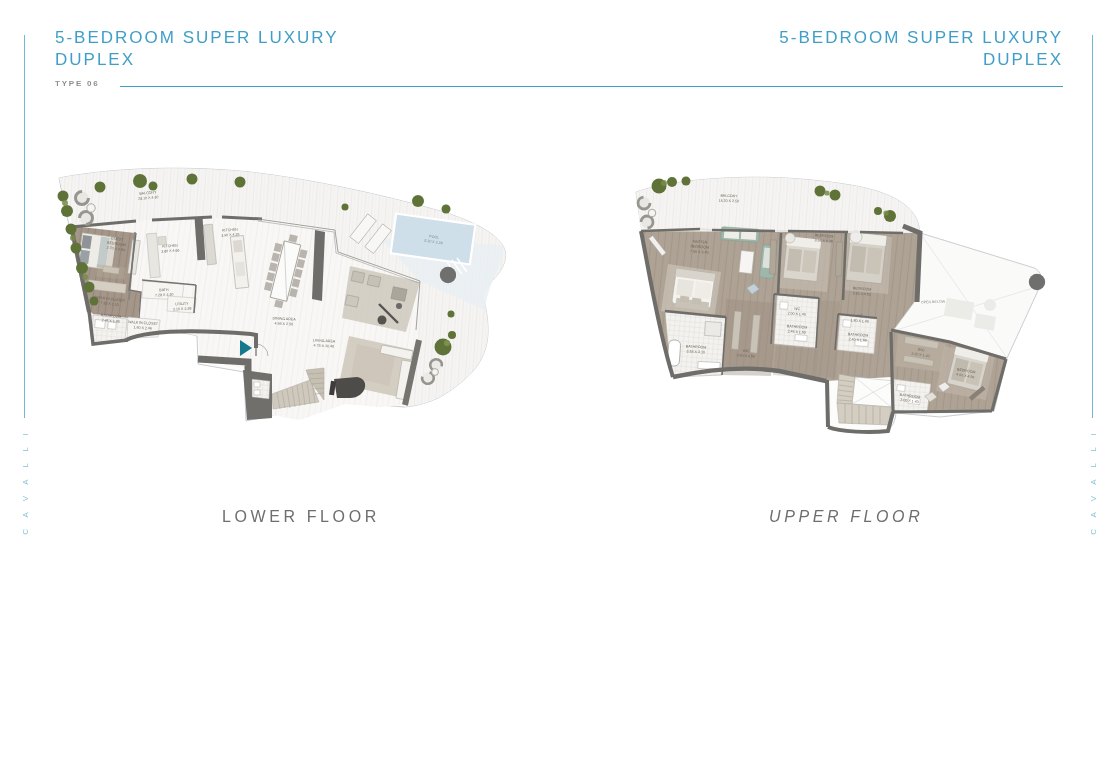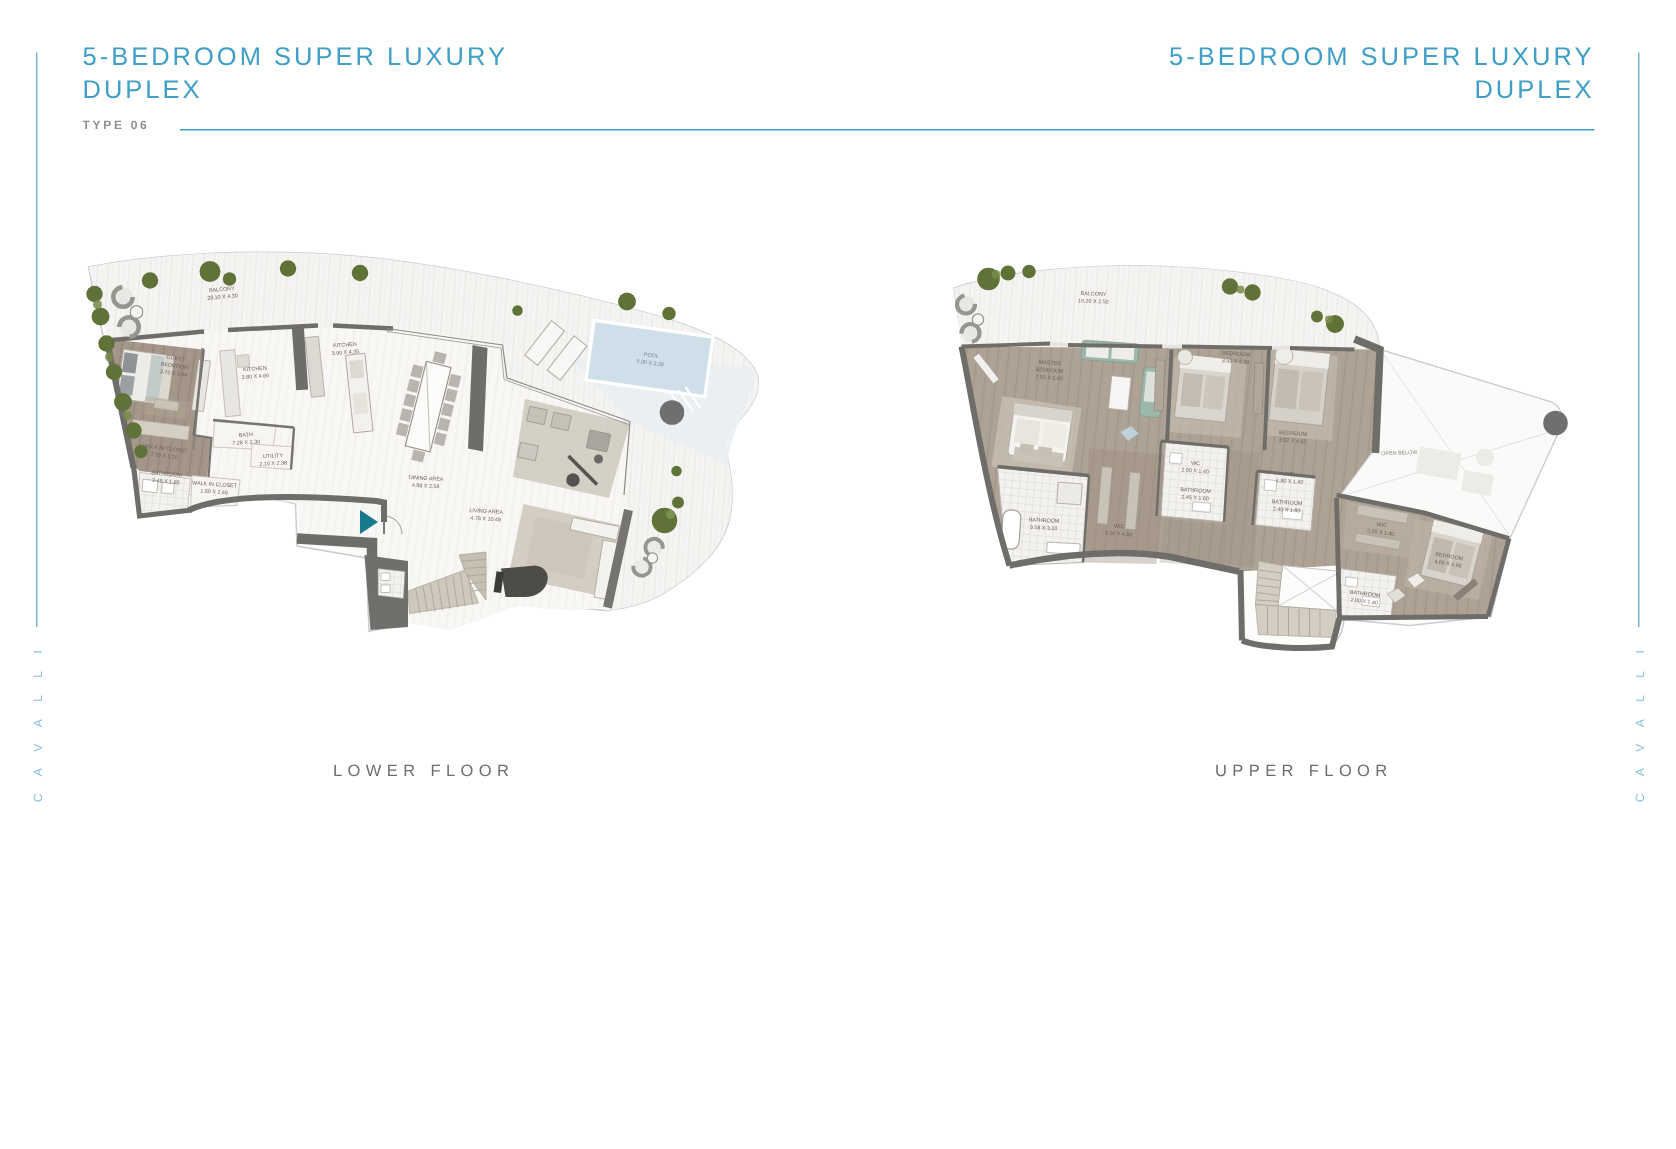--- a/index.html
+++ b/index.html
@@ -3,21 +3,21 @@
 <meta charset="utf-8">
 <style>
 html,body{margin:0;padding:0;background:#ffffff;}
 .page{position:relative;width:1117px;height:552px;background:#fff;overflow:hidden;font-family:"Liberation Sans",sans-serif;}
 .title{position:absolute;color:#3f9fc7;font-size:17px;letter-spacing:2.0px;line-height:22px;font-weight:500;}
 .title.r{text-align:right;}
 .type{position:absolute;left:55px;top:79px;color:#8f8f8f;font-size:8px;letter-spacing:1.8px;font-weight:700;}
 .rule{position:absolute;left:120px;top:86px;width:943px;height:1px;background:#3f9fc7;}
 .vline{position:absolute;top:35px;width:1px;height:383px;background:#74b6d5;}
 .vtext{position:absolute;color:#8ac1da;font-size:8px;letter-spacing:11.6px;white-space:nowrap;transform-origin:0 0;}
-.cap{position:absolute;color:#6e6e6e;font-size:11px;letter-spacing:3.6px;}
+.cap{position:absolute;color:#6e6e6e;font-size:16px;letter-spacing:3.6px;}
 .keytxt{position:absolute;left:238px;top:650px;color:#767676;font-size:6px;letter-spacing:1px;font-weight:700;line-height:7.3px;}
 svg{position:absolute;left:0;top:0;}
 </style>
 </head>
 <body>
 <div class="page">
 
 <div class="title" style="left:55px;top:27px;">5-BEDROOM SUPER LUXURY<br>DUPLEX</div>
 
 <div class="title r" style="right:54px;top:27px;">5-BEDROOM SUPER LUXURY<br>DUPLEX</div>
@@ -29,21 +29,21 @@
 <div class="vline" style="left:24px;"></div>
 
 <div class="vline" style="left:1092px;"></div>
 
 <div class="vtext" style="left:21px;top:747px;transform:rotate(-90deg);">DAMAC BAY BY CAVALLI</div>
 
 <div class="vtext" style="left:1089px;top:747px;transform:rotate(-90deg);">DAMAC BAY BY CAVALLI</div>
 
 <div class="cap" style="left:222px;top:508px;">LOWER FLOOR</div>
 
-<div class="cap" style="left:810px;top:508px;">UPPER FLOOR</div>
+<div class="cap" style="left:769px;top:508px;font-style:italic;">UPPER FLOOR</div>
 
 <div class="keytxt">SUPER LUXURY<br>BALCONY TYPE 2<br>TOWER A:<br>LEVELS:<br>35,39<br><span style="display:block;height:4px;"></span>TOWER B:<br>LEVELS:<br>35,39</div>
 <svg width="1117" height="766" viewBox="0 0 1117 766">
 <defs>
 <pattern id="deck" width="7" height="40" patternUnits="userSpaceOnUse" patternTransform="rotate(4)">
 <rect width="7" height="40" fill="#f5f4f2"></rect>
 <rect x="0" width="1" height="40" fill="#edebe8"></rect>
 <rect x="3.5" width="0.6" height="40" fill="#f0efec"></rect>
 </pattern>
 <pattern id="wood" width="7" height="34" patternUnits="userSpaceOnUse" patternTransform="rotate(6)">

